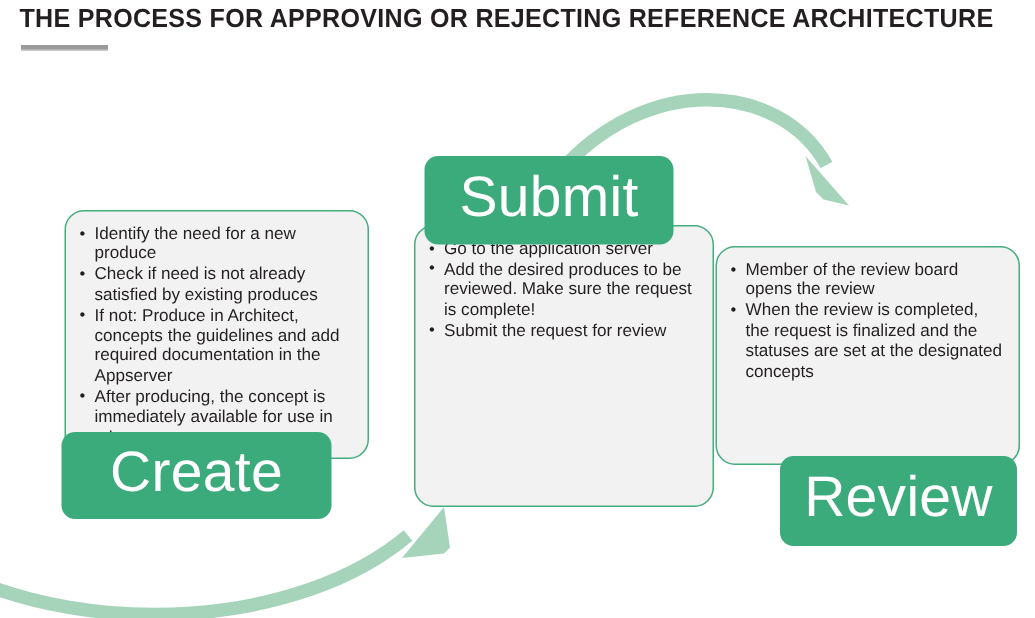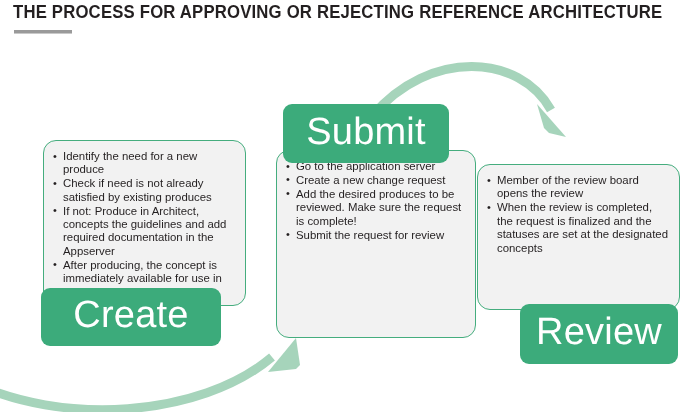--- a/index.html
+++ b/index.html
@@ -131,21 +131,20 @@
     <li>Identify the need for a new produce</li>
     <li>Check if need is not already satisfied by existing produces</li>
     <li>If not: Produce in Architect, concepts the guidelines and add required documentation in the Appserver</li>
     <li>After producing, the concept is immediately available for use in other components</li>
   </ul>
 </div>
 
 <div class="card" id="card-submit">
   <ul class="bullet-list">
     <li>Go to the application server</li>
-    <li>Create a new change request</li>
     <li>Add the desired produces to be reviewed. Make sure the request is complete!</li>
     <li>Submit the request for review</li>
   </ul>
 </div>
 
 <div class="card" id="card-review">
   <ul class="bullet-list">
     <li>Member of the review board opens the review</li>
     <li>When the review is completed, the request is finalized and the statuses are set at the designated concepts</li>
   </ul>

